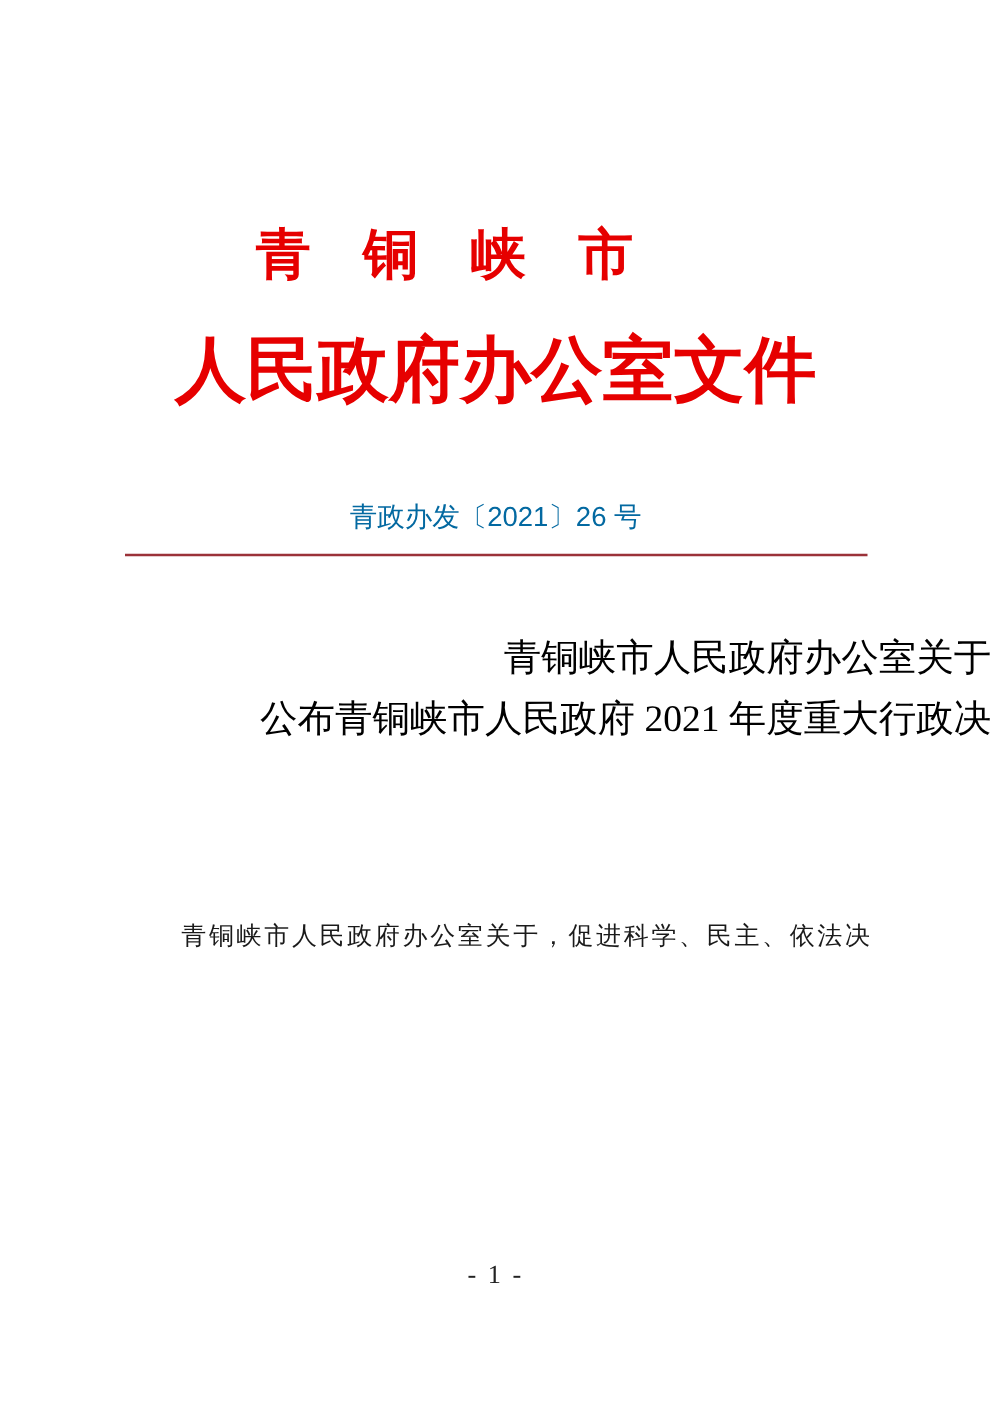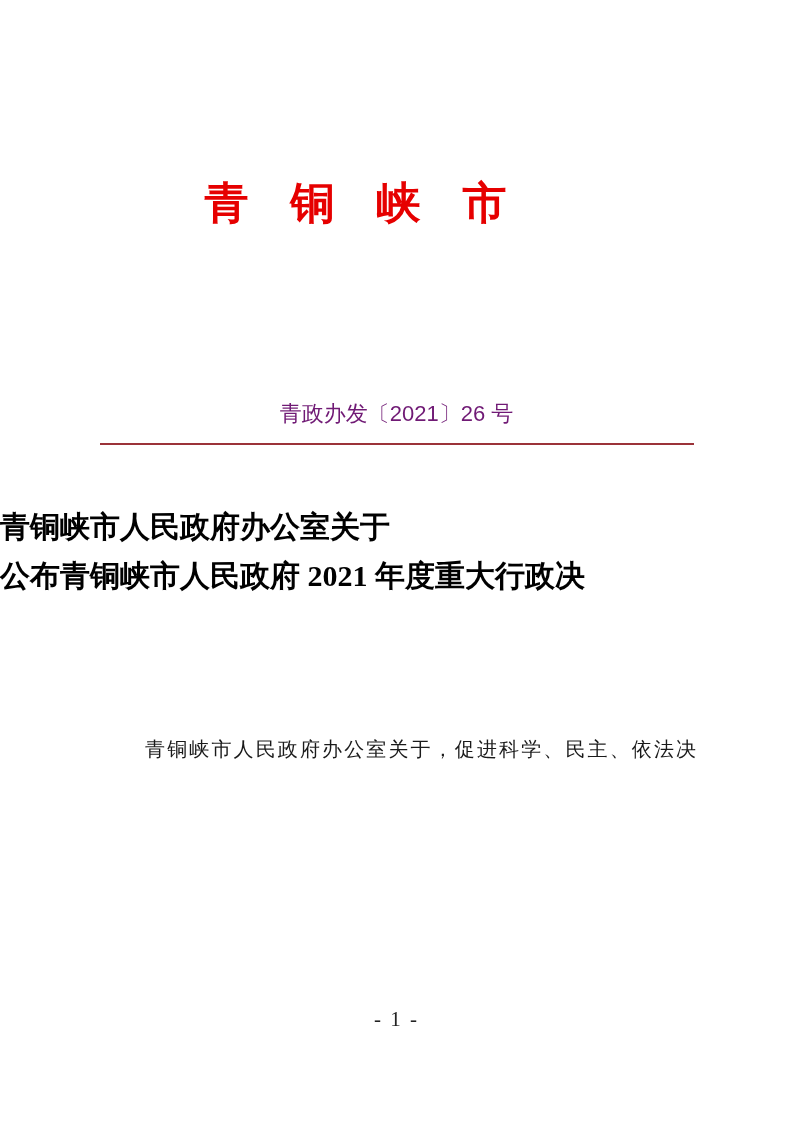--- a/index.html
+++ b/index.html
@@ -45,43 +45,43 @@
     letter-spacing: 0px;
     white-space: nowrap;
   }
   
   .doc-number {
     position: absolute;
     top: 401px;
     left: 0;
     width: 100%;
     text-align: center;
-    color: #701a75;
+    color: #0369a1;
     font-size: 22px;
     line-height: 1.2;
   }
   
   .red-rule {
     position: absolute;
     top: 443px;
     left: 100px;
     width: 594px;
     height: 2px;
     background: #9b3239;
   }
   
   .doc-title {
     position: absolute;
     top: 502px;
     left: 0;
     width: 100%;
-    text-align: left;
+    text-align: right;
     color: #000000;
     font-family: "Liberation Serif", "DejaVu Serif", serif;
-    font-weight: 700;
+    font-weight: 400;
     font-size: 30px;
     line-height: 49px;
     white-space: nowrap;
   }
   
   .doc-body {
     position: absolute;
     top: 728px;
     left: 104px;
     width: 592px;
@@ -116,20 +116,21 @@
     letter-spacing: 2px;
   }
 </style>
 </head>
 <body>
 
 <div class="page">
 
   <div class="agency-city">青铜峡市</div>
 
+  <div class="agency-office">人民政府办公室文件</div>
 
   <div class="doc-number">青政办发〔2021〕26 号</div>
 
   <div class="red-rule"></div>
 
   <div class="doc-title">
     <div>青铜峡市人民政府办公室关于</div>
     <div>公布青铜峡市人民政府 2021 年度重大行政决</div>
   </div>
 

